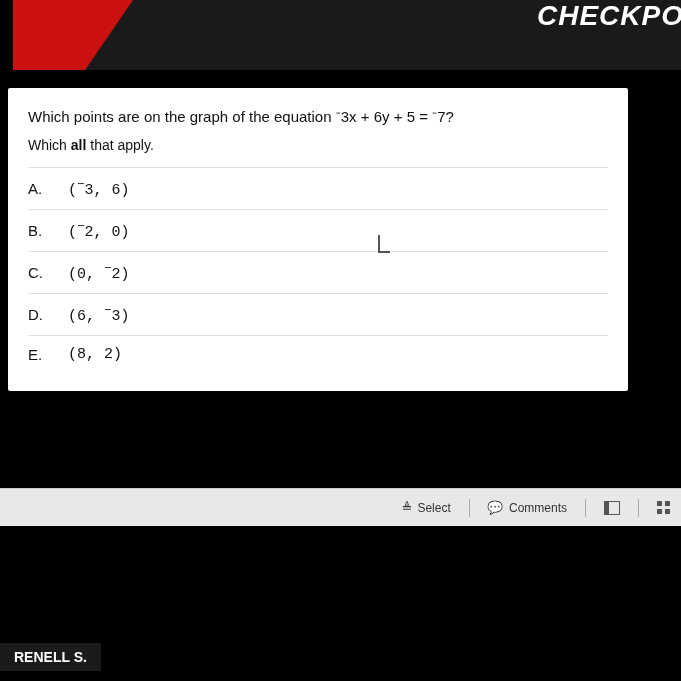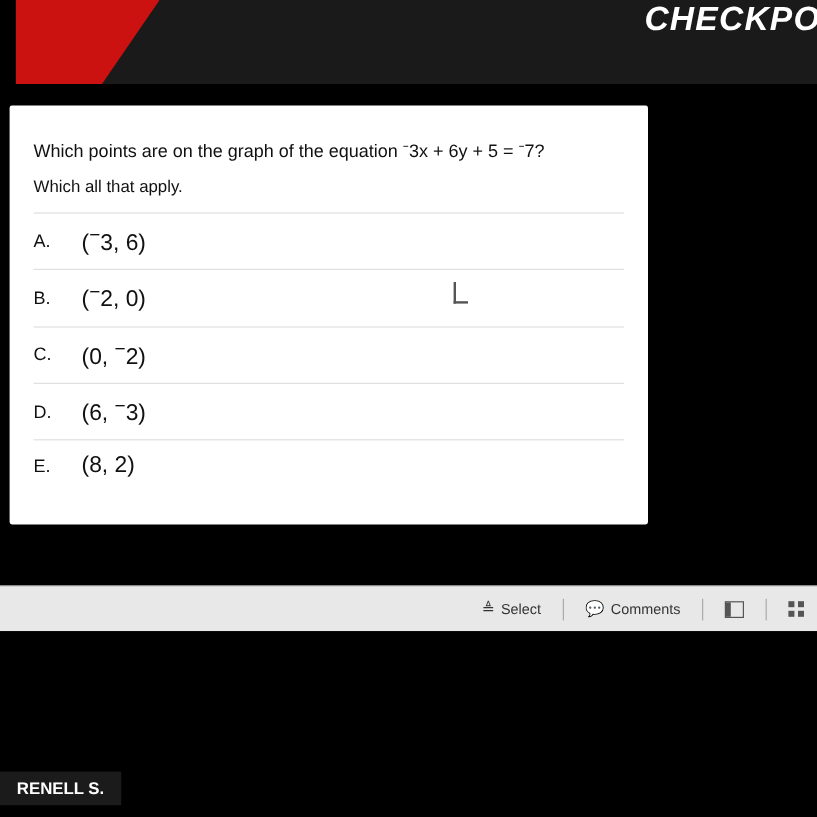--- a/index.html
+++ b/index.html
@@ -45,61 +45,62 @@
       color: #fff;
       font-style: italic;
       letter-spacing: 1px;
     }
 
     
     .content-card {
       position: absolute;
       top: 88px;
       left: 8px;
-      width: 532px;
+      width: 620px;
       background: #fff;
       border-radius: 2px;
-      padding: 28px 20px;
+      padding: 18px 20px;
     }
 
     .question-text {
       font-size: 15px;
       color: #111;
       margin-bottom: 10px;
       line-height: 1.4;
     }
 
     .select-label {
       font-size: 14px;
       color: #111;
       margin-bottom: 14px;
     }
 
     .select-label strong {
-      font-weight: 400;
+      font-weight: 700;
     }
 
     .answer-option {
       display: flex;
       align-items: center;
       padding: 10px 0;
       border-top: 1px solid #e0e0e0;
       font-size: 15px;
       color: #111;
     }
 
     .answer-letter {
       width: 40px;
       font-size: 15px;
       color: #111;
     }
 
     .answer-value {
-      font-size: 19px;
-      color: #111;
+      font-size: 15px;
+      color: #111;
+      font-family: Liberation Mono, monospace;
     }
 
     
     .cursor {
       position: absolute;
       top: 235px;
       left: 378px;
       width: 12px;
       height: 18px;
       border-left: 2px solid #555;

